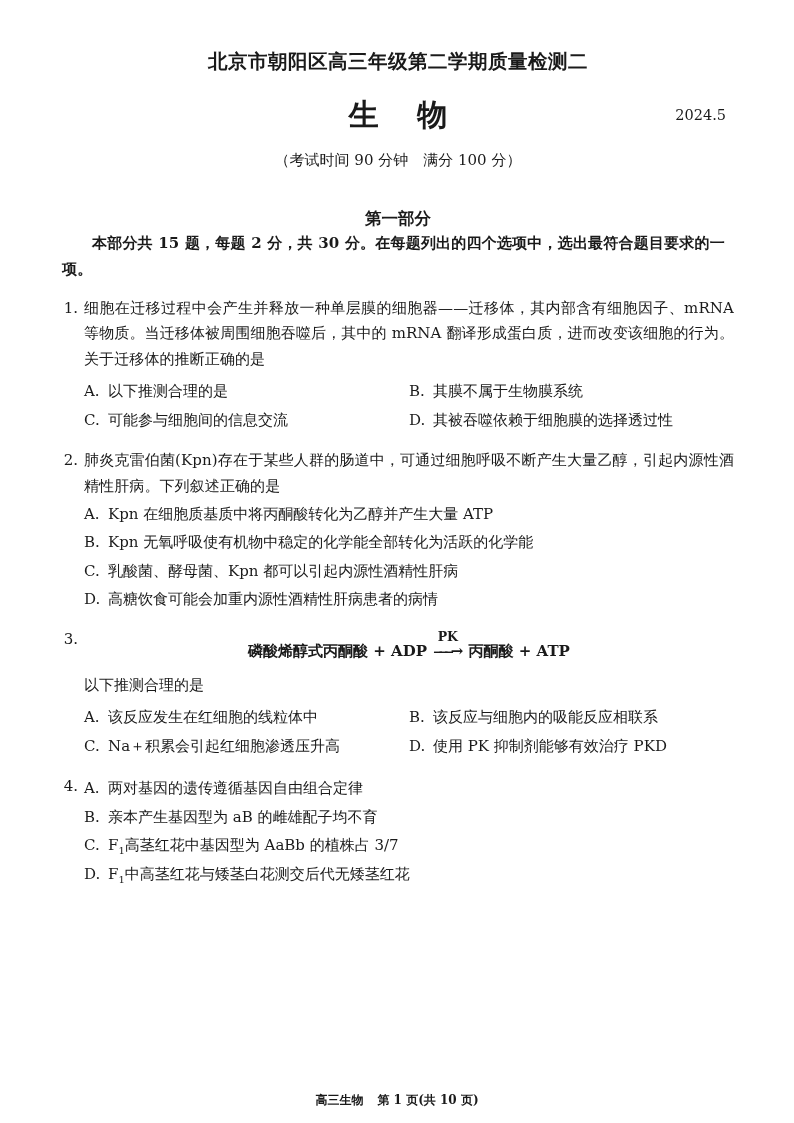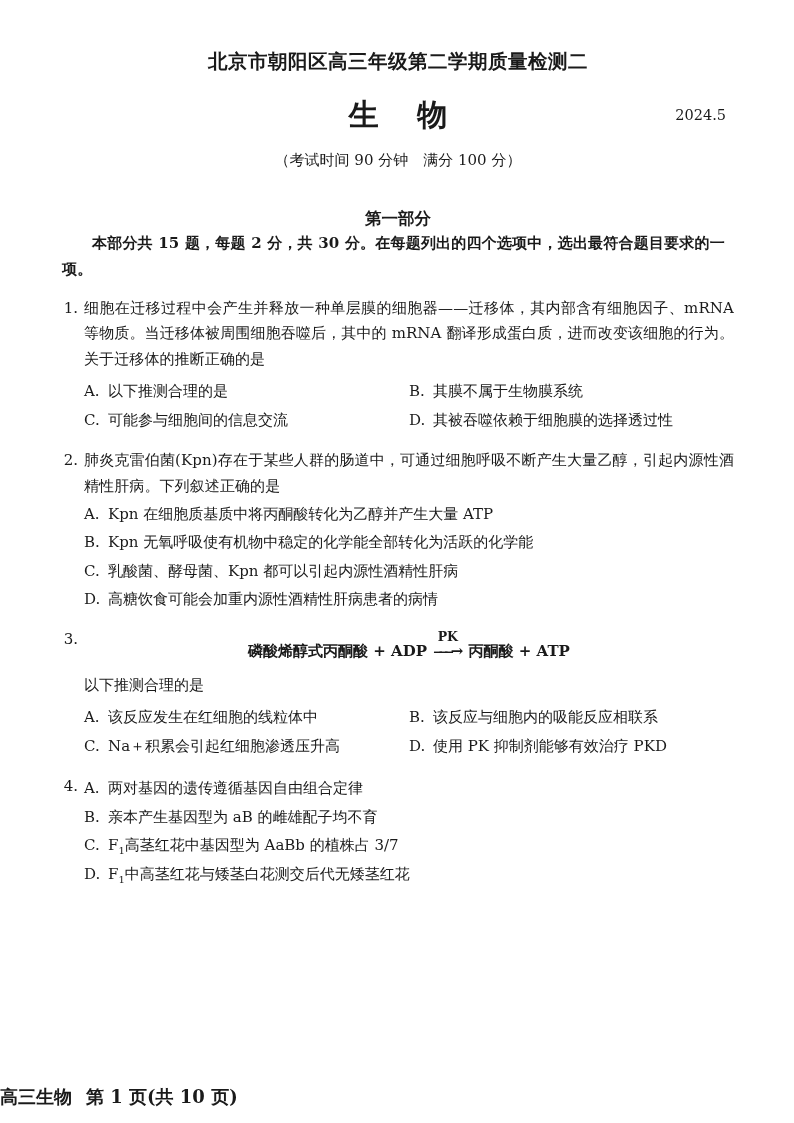--- a/index.html
+++ b/index.html
@@ -161,21 +161,22 @@
     transform: translateX(-50%);
     bottom: -11px;
     font-size: 13px;
     letter-spacing: 2px;
   }
   .footer {
     position: absolute;
     left: 0;
     right: 0;
     bottom: 14px;
-    font-size: 18px;
+    text-align: center;
+    font-size: 12px;
     font-weight: bold;
   }
   .footer .sep {
     display: inline-block;
     width: 14px;
   }
 </style>
 </head>
 <body>
 

